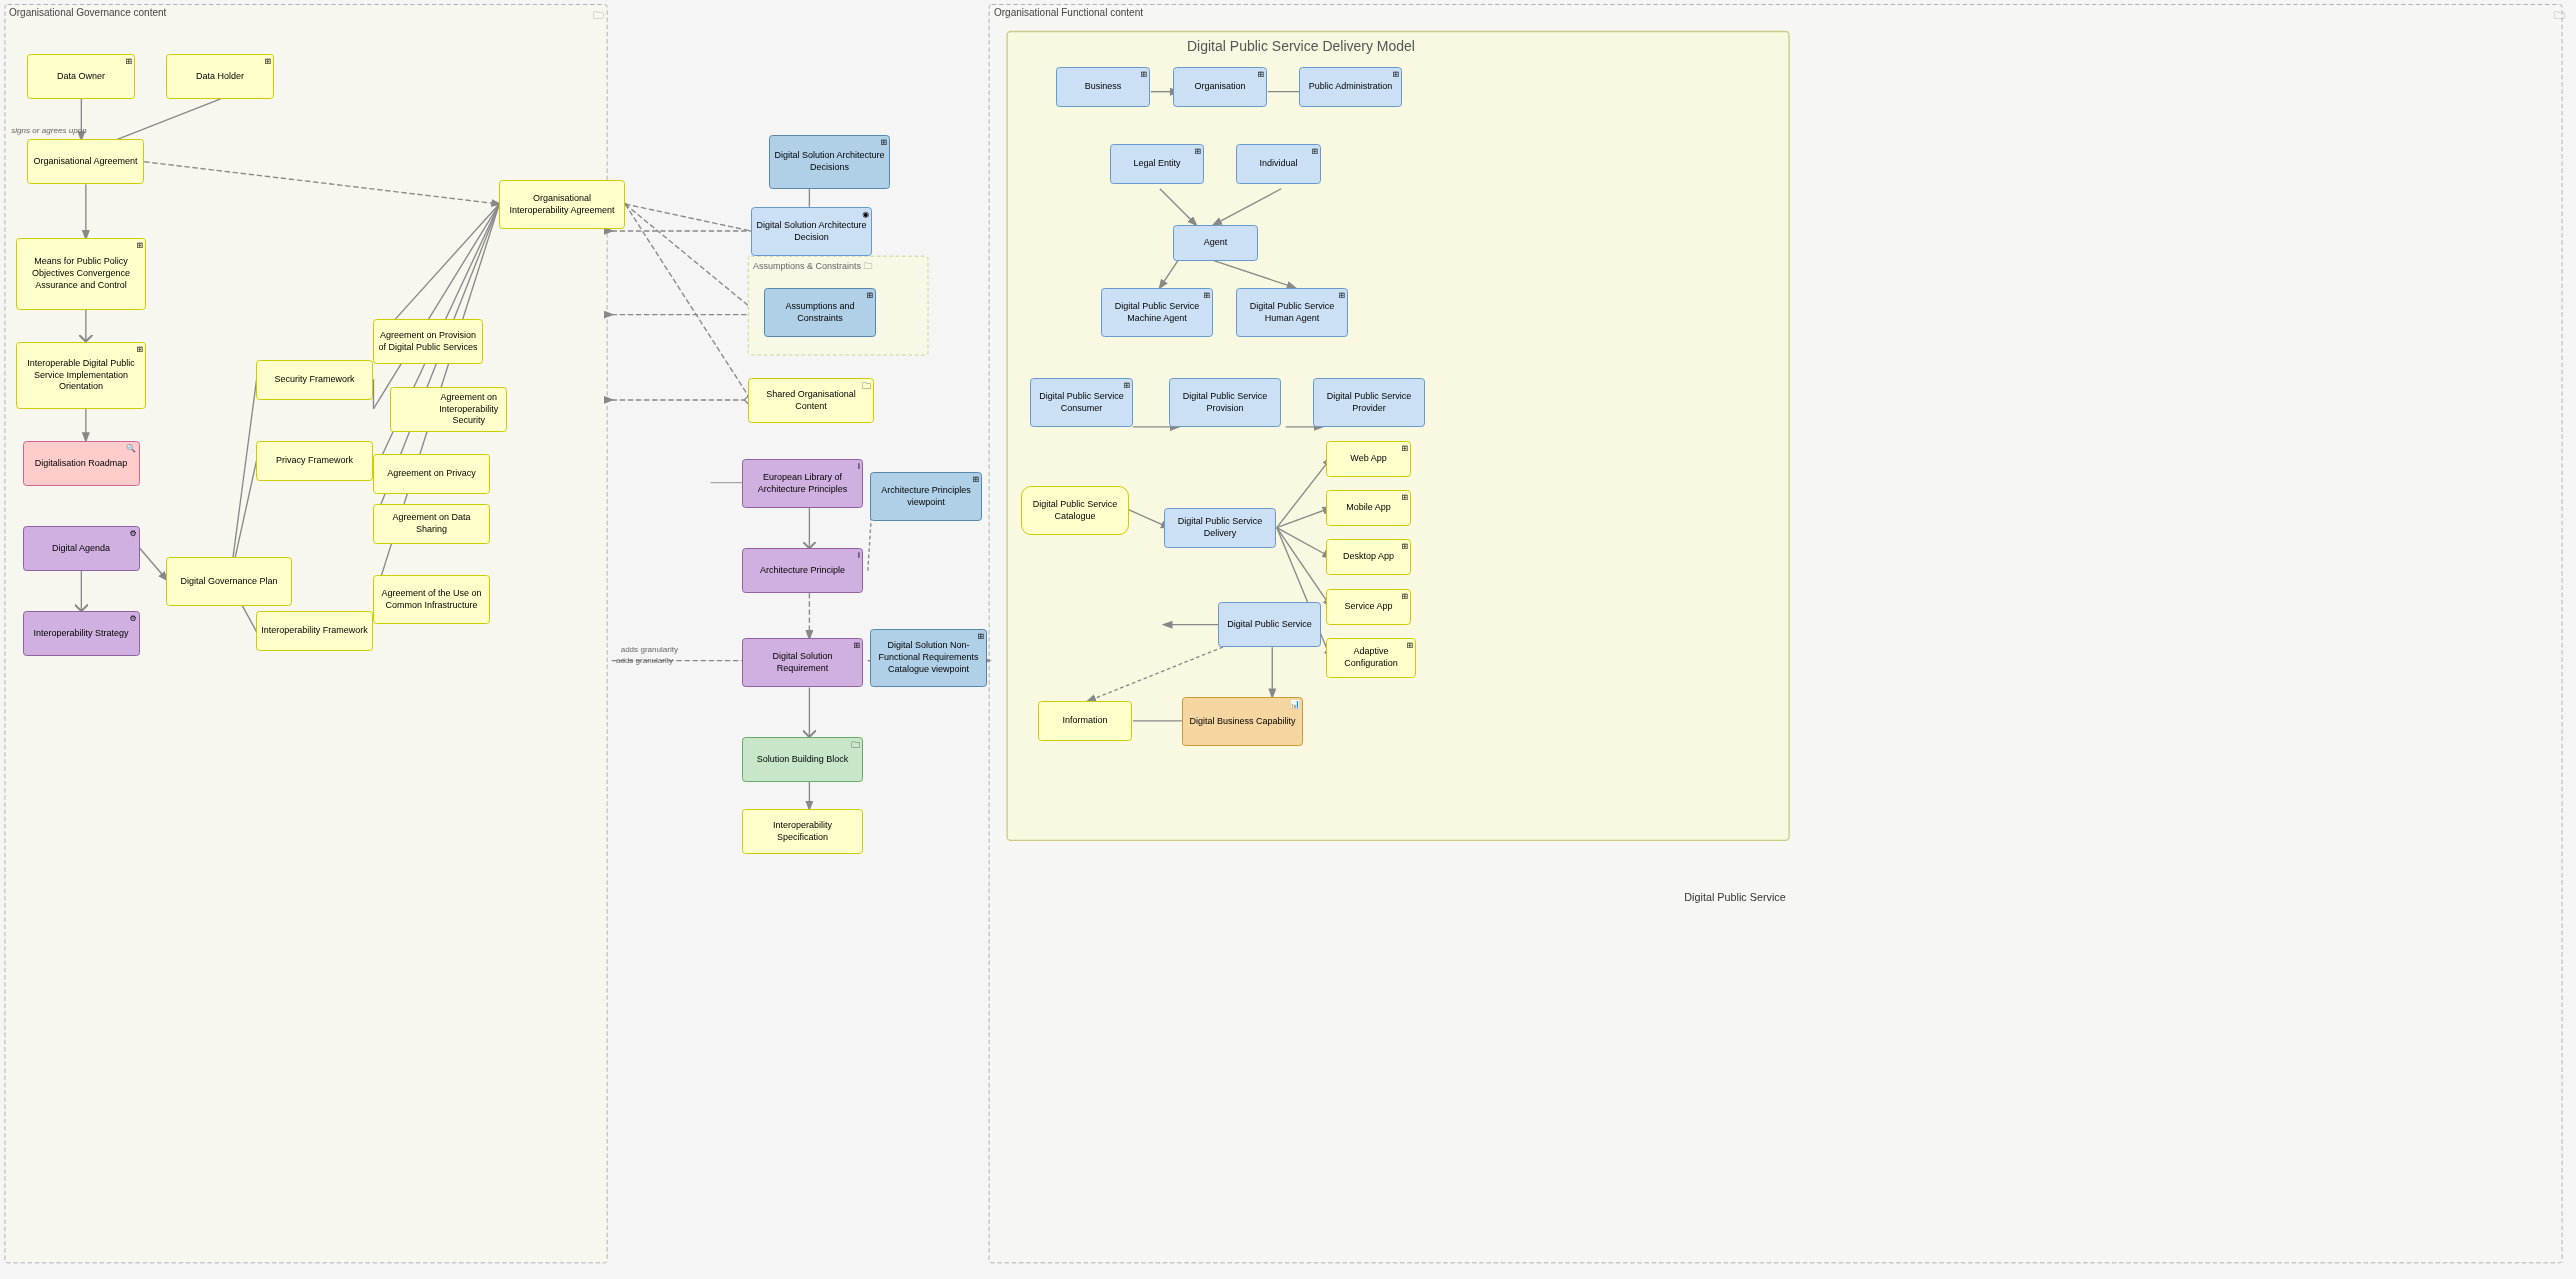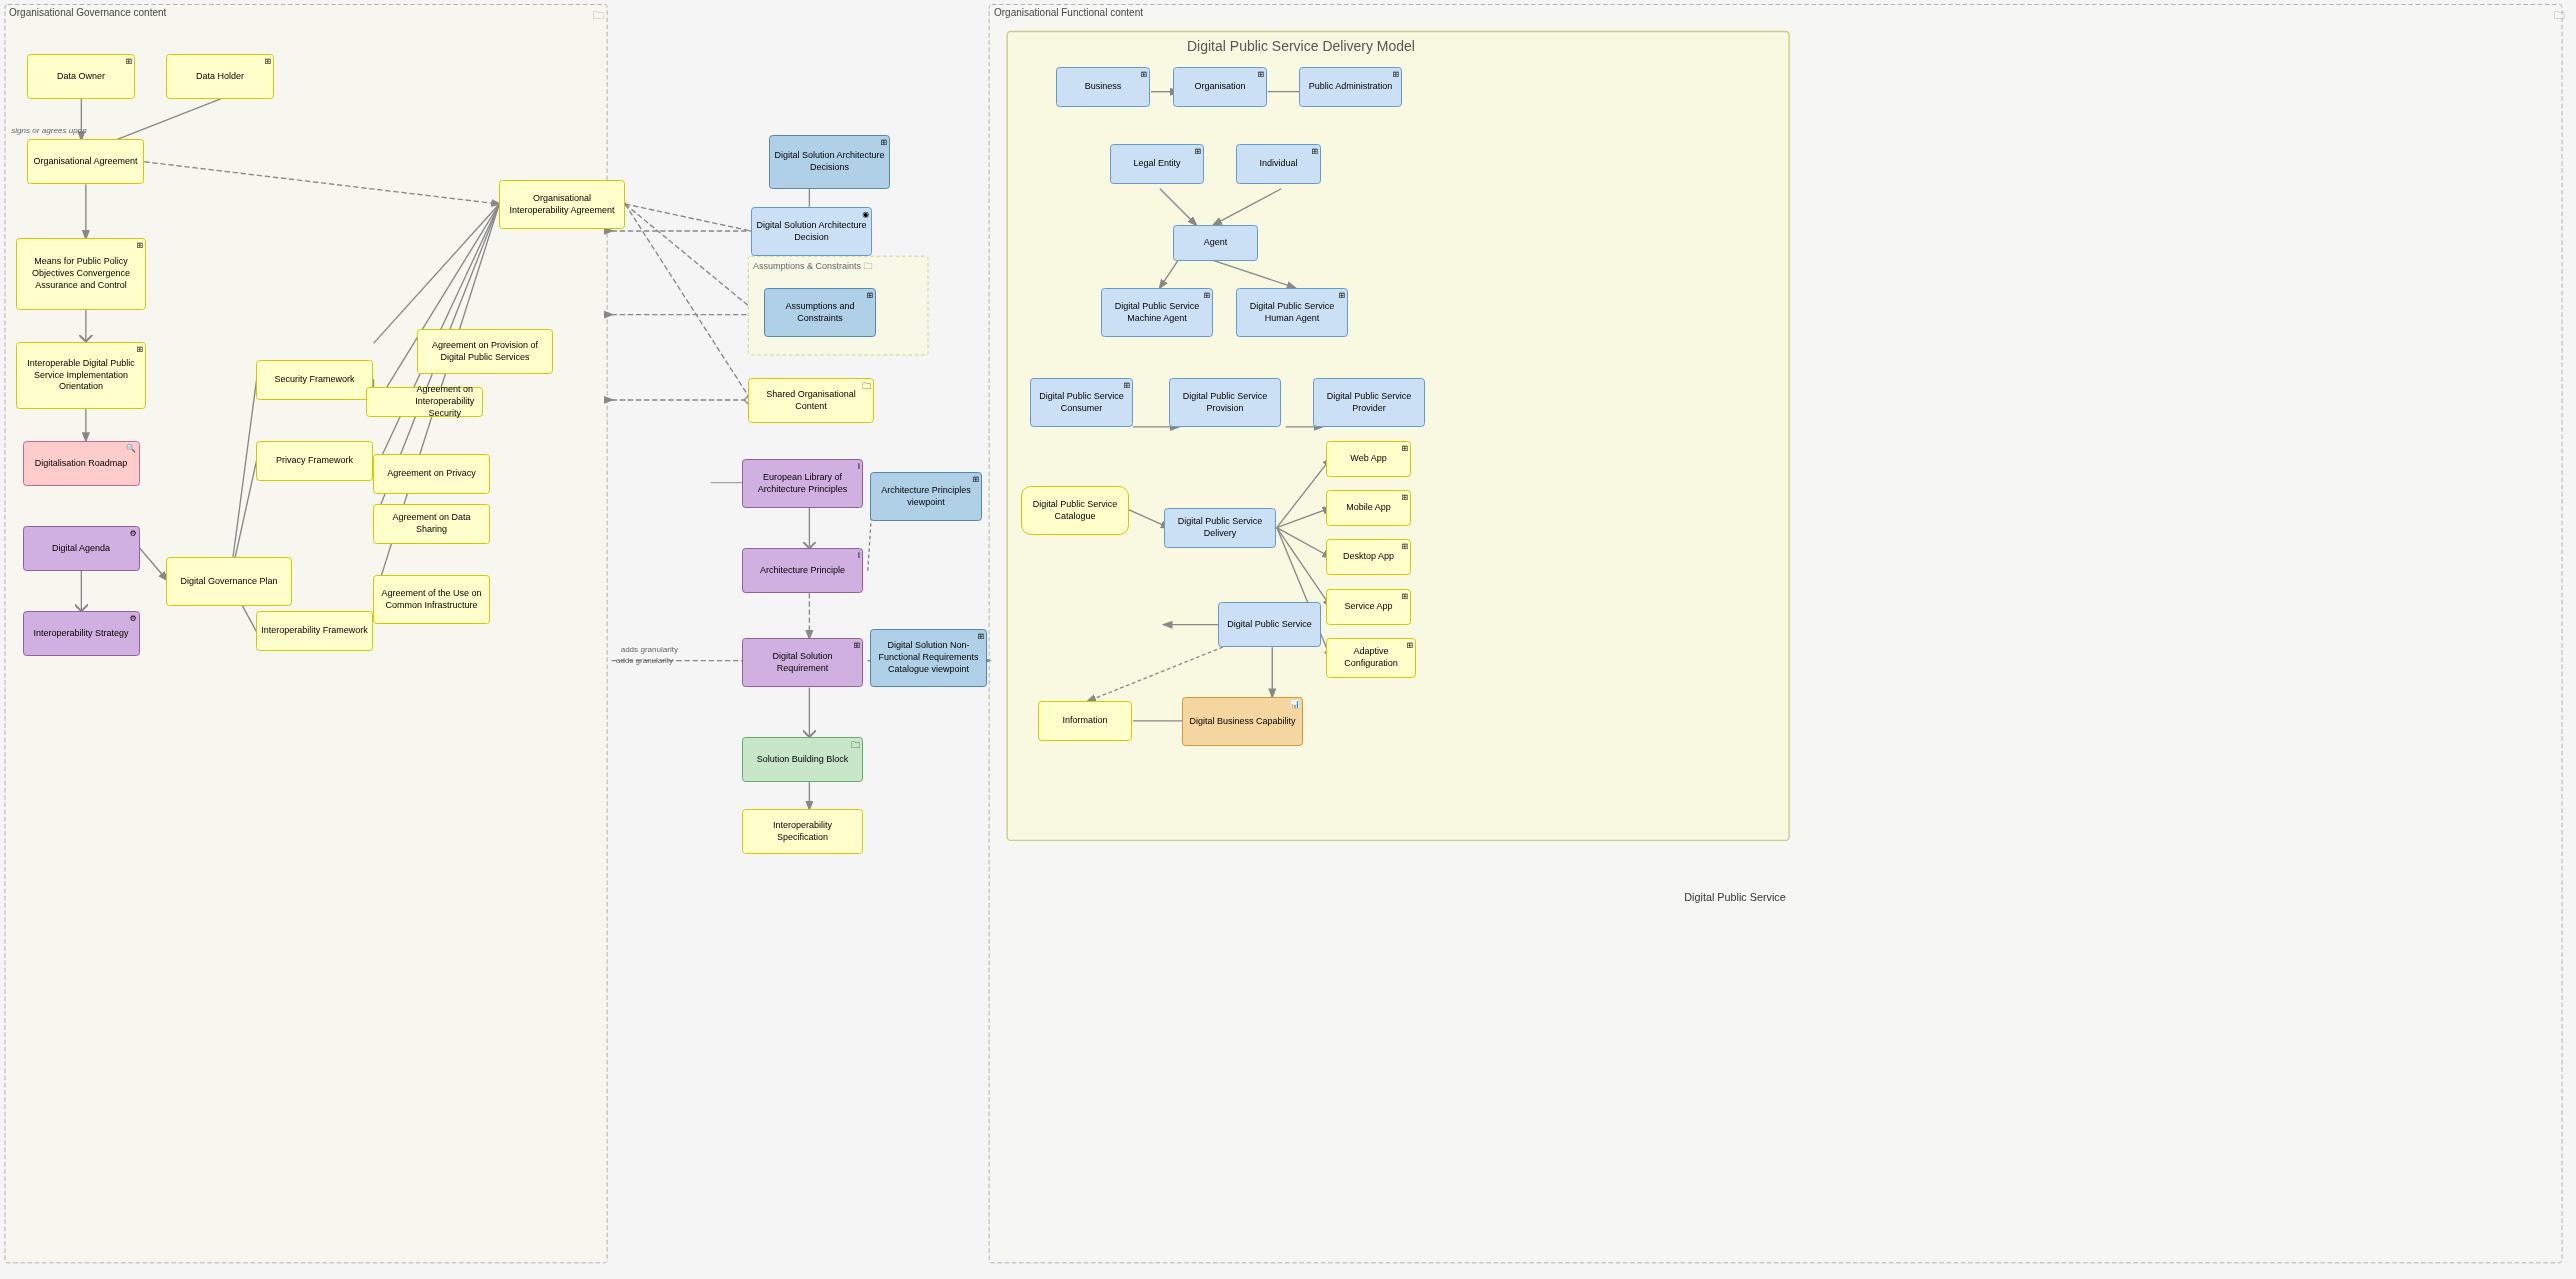--- a/index.html
+++ b/index.html
@@ -262,25 +262,25 @@
   </div>
 
   <div class="node node-yellow" style="left:256px; top:441px; width:117px; height:40px;">
     <span>Privacy Framework</span>
   </div>
 
   <div class="node node-yellow" style="left:256px; top:611px; width:117px; height:40px;">
     <span>Interoperability Framework</span>
   </div>
 
-  <div class="node node-yellow" style="left:373px; top:329px; width:136px; height:45px;margin-left:44px;">
+  <div class="node node-yellow" style="left:373px; top:319px; width:110px; height:45px;">
     <span>Agreement on Provision of Digital Public Services</span>
   </div>
 
-  <div class="node node-yellow" style="left:366px; top:387px; width:117px; height:30px;padding-left:44px;">
+  <div class="node node-yellow" style="left:390px; top:387px; width:117px; height:45px;padding-left:44px;">
     <span>Agreement on Interoperability Security</span>
   </div>
 
   <div class="node node-yellow" style="left:373px; top:454px; width:117px; height:40px;">
     <span>Agreement on Privacy</span>
   </div>
 
   <div class="node node-yellow" style="left:373px; top:504px; width:117px; height:40px;">
     <span>Agreement on Data Sharing</span>
   </div>

